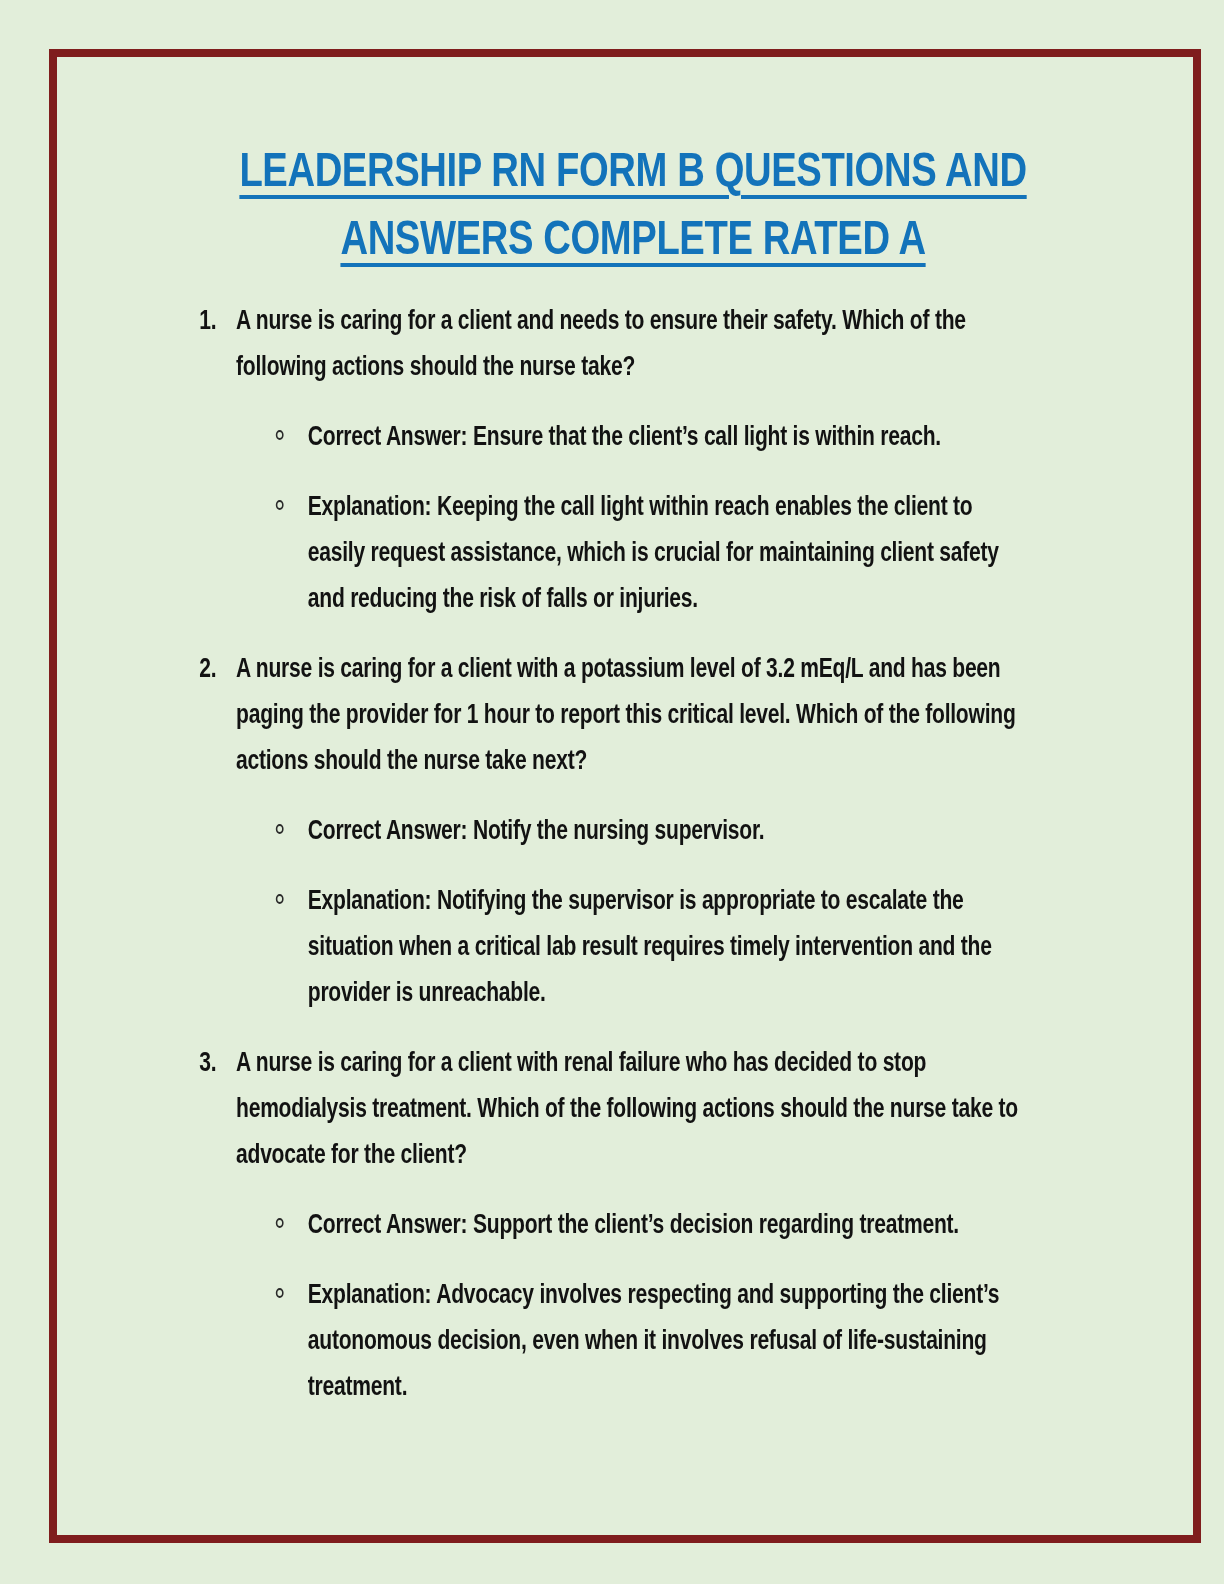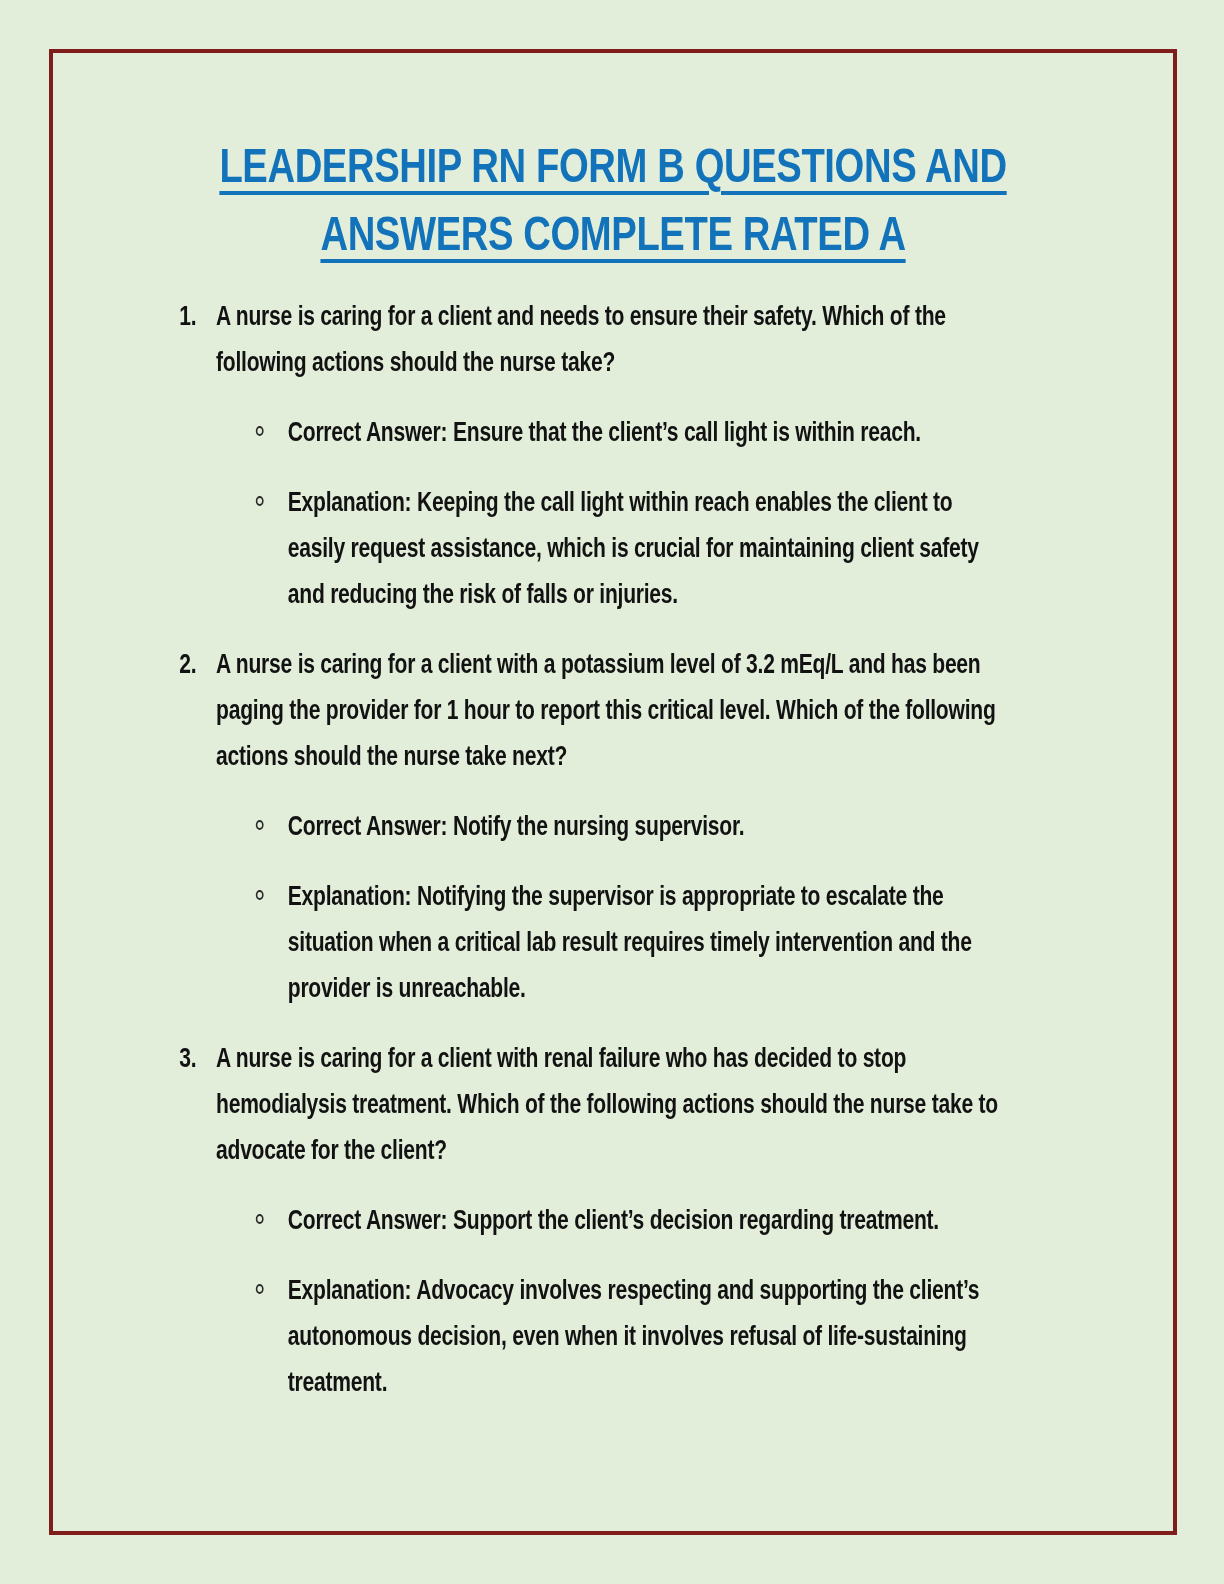--- a/index.html
+++ b/index.html
@@ -14,23 +14,24 @@
     color: #121212;
     overflow: hidden;
     position: relative;
   }
   .border-frame {
     position: absolute;
     left: 49px;
     top: 49px;
     width: 1120px;   
     height: 1478px;
-    border: 4px solid #7f1d1d;
+    border: 8px solid #7f1d1d;
     box-sizing: content-box;
     overflow: hidden;
+    padding-left: 16px;
   }
   
   .squeeze {
     transform: scaleX(0.78);
     transform-origin: 0 0;
     width: 1436px; 
     padding-top: 78px;
     box-sizing: border-box;
   }
   h1.doc-title {

